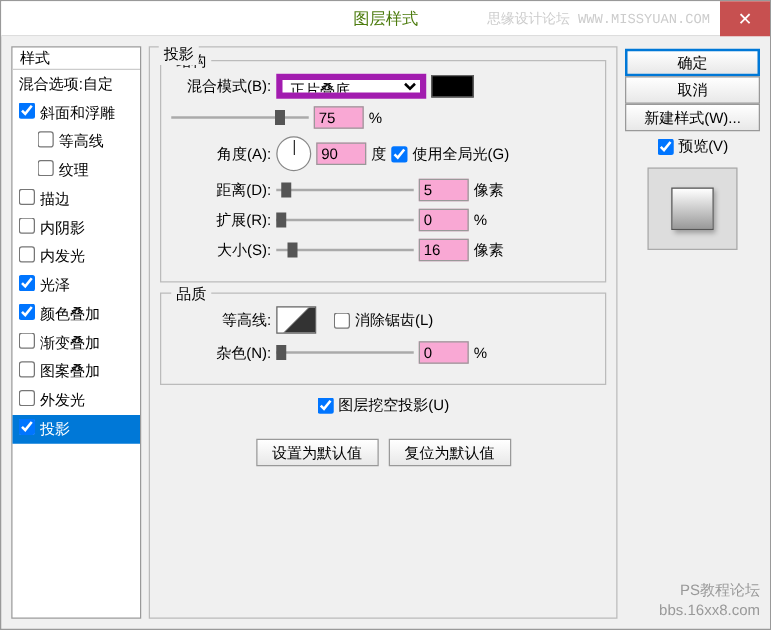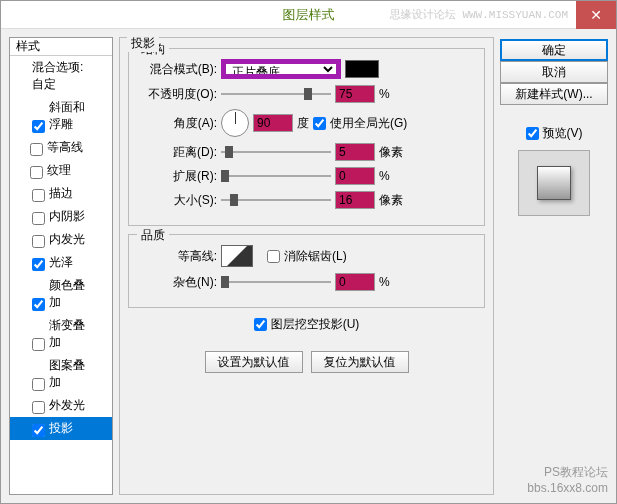--- a/index.html
+++ b/index.html
@@ -5,45 +5,45 @@
 * { box-sizing: border-box; margin: 0; padding: 0; font-family: "Microsoft YaHei", SimSun, sans-serif; font-size: 12px; }
 body { background: #f0f0f0; }
 .window { width: 617px; height: 504px; background: #f0f0f0; border: 1px solid #999; position: relative; }
 .titlebar { height: 28px; background: #fff; border-bottom: 1px solid #ddd; display: flex; align-items: center; justify-content: center; position: relative; }
 .titlebar-text { font-size: 13px; color: #4d7c0f; }
 .close-btn { position: absolute; right: 0; top: 0; width: 40px; height: 28px; background: #c75050; color: #fff; display: flex; align-items: center; justify-content: center; font-size: 14px; cursor: pointer; }
 .watermark-top { position: absolute; right: 48px; top: 6px; color: #ccc; font-size: 11px; font-family: Liberation Mono, monospace; }
 .content { display: flex; padding: 8px; gap: 6px; height: calc(100% - 28px); }
 .style-list { width: 104px; border: 1px solid #999; background: #fff; }
 .style-header { padding: 0 6px; border-bottom: 1px solid #ccc; }
-.style-item { padding: 3px 22px; display: flex; align-items: flex-end; gap: 4px; cursor: pointer; }
+.style-item { padding: 3px 5px; display: flex; align-items: flex-start; gap: 4px; cursor: pointer; }
 .style-item.indent { padding-left: 20px; }
 .style-item.selected { background: #0078d7; color: #fff; }
 .style-item input[type=checkbox] { width: 13px; height: 13px; }
 .main-panel { flex: 1; position: relative; }
 .main-label { position: absolute; top: -2px; left: 8px; background: #f0f0f0; padding: 0 4px; z-index: 1; }
 .main-box { border: 1px solid #bbb; height: 100%; padding: 10px 8px 8px; }
 .fieldset { border: 1px solid #bbb; padding: 10px 8px; margin-bottom: 8px; position: relative; }
 .fieldset-label { position: absolute; top: -8px; left: 8px; background: #f0f0f0; padding: 0 4px; }
 .row { display: flex; align-items: center; margin-bottom: 6px; gap: 4px; }
 .row-label { width: 80px; text-align: right; }
 select { height: 20px; border: 5px solid #a21caf; background: #fff; padding: 0 2px; }
 .color-swatch { width: 34px; height: 18px; background: #000; border: 1px solid #666; }
 .slider { flex: 1; height: 16px; position: relative; max-width: 110px; }
 .slider-track { position: absolute; top: 7px; left: 0; right: 0; height: 2px; background: #aaa; }
 .slider-thumb { position: absolute; top: 2px; width: 8px; height: 12px; background: #555; }
-input.num { width: 40px; height: 18px; border: 1px solid #999; text-align: left; padding: 0 3px; background: #be185d; }
+input.num { width: 40px; height: 18px; border: 1px solid #999; text-align: left; padding: 0 3px; background: #f9a8d4; }
 .unit { width: 30px; }
 .angle-dial { width: 28px; height: 28px; border: 1px solid #888; border-radius: 50%; background: #fff; position: relative; }
 .angle-dial::after { content: ''; position: absolute; width: 1px; height: 12px; background: #333; left: 50%; top: 2px; transform-origin: bottom; }
 .contour-swatch { width: 32px; height: 22px; background: linear-gradient(135deg, #fff 0%, #fff 48%, #333 52%, #333 100%); border: 1px solid #666; }
 .btn-panel { width: 108px; display: flex; flex-direction: column; gap: 0; padding-top: 2px; }
 .btn { height: 22px; border: 1px solid #999; background: linear-gradient(#fff, #e8e8e8); cursor: pointer; display: flex; align-items: center; justify-content: center; }
 .btn.primary { border: 2px solid #0078d7; }
-.preview-check { display: flex; align-items: center; gap: 4px; justify-content: center; margin-top: 20px; }
+.preview-check { display: flex; align-items: center; gap: 4px; justify-content: center; margin-top: 4px; }
 .preview-box { width: 72px; height: 66px; background: #ddd; border: 1px solid #aaa; margin: 8px auto 0; display: flex; align-items: center; justify-content: center; }
 .preview-inner { width: 34px; height: 34px; background: linear-gradient(#fff, #999); border: 1px solid #555; box-shadow: 2px 2px 4px rgba(0,0,0,0.3); }
 .bottom-btns { display: flex; gap: 8px; justify-content: center; margin-top: 18px; }
 .bottom-btns .btn { padding: 0 12px; }
 .wm-bottom { position: absolute; right: 8px; bottom: 8px; color: #999; font-size: 11px; text-align: right; }
 </style>
 </head>
 <body>
 
 <div class="window">
@@ -116,21 +116,20 @@
       <span class="main-label">投影</span>
       <div class="main-box">
         <div class="fieldset">
           <span class="fieldset-label">结构</span>
           <div class="row">
             <span class="row-label">混合模式(B):</span>
             <select style="width:120px"><option>正片叠底</option></select>
             <div class="color-swatch"></div>
           </div>
           <div class="row">
-            <span class="row-label">不透明度(O):</span>
             <div class="slider">
                 <div class="slider-track"></div>
                 <div class="slider-thumb" style="left:75%"></div>
               </div>
             <input class="num" value="75" style="">
             <span class="unit">%</span>
           </div>
           <div class="row">
             <span class="row-label">角度(A):</span>
             <div class="angle-dial"></div>

